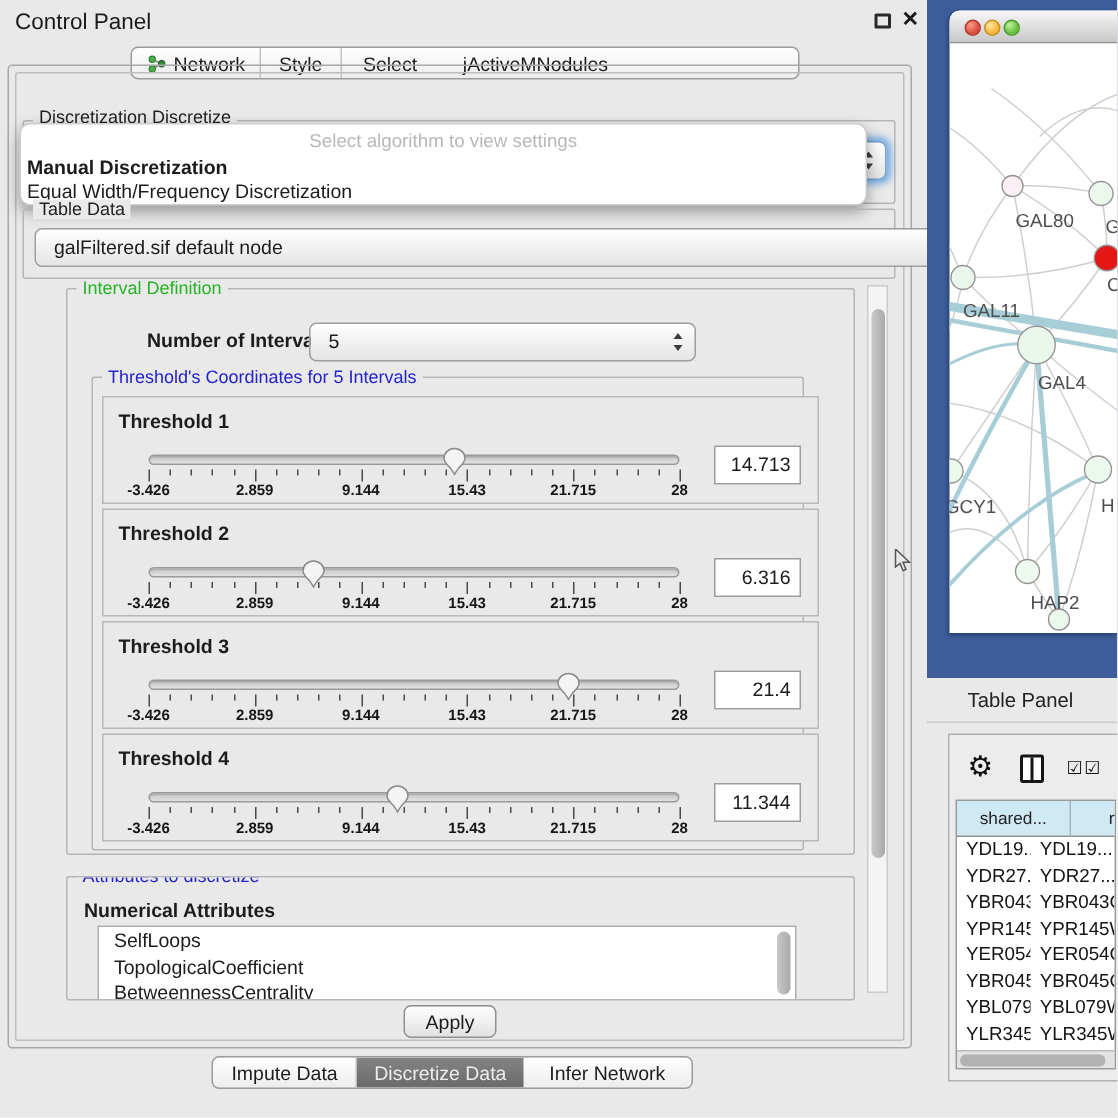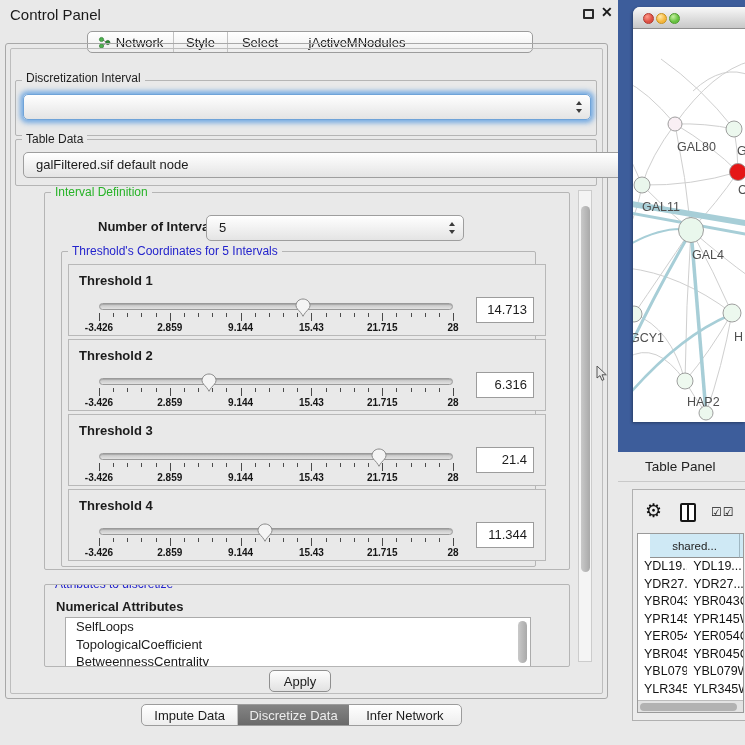--- a/index.html
+++ b/index.html
@@ -120,29 +120,34 @@
       </div>
     <div class="seg" style="width:130px;">
       <span>jActiveMNodules</span>
       </div>
   </div>
 
   <div class="abs panel-outer"></div>
   <div class="abs panel-inner"></div>
 
   <div class="group" style="left:15px;top:80px;width:582px;height:56px;">
-    <span class="group-title t-black" style="top:-9px;">Discretization Interval</span>
+    <span class="group-title t-black" style="top:-9px;">Discretization Discretize</span>
     <div class="combo focused" style="left:7px;top:13px;width:568px;height:26px;">
       <span class="spinner">
           <i class="up"></i>
           <i class="dn"></i>
         </span>
     </div>
   </div>
 
+  <div class="abs popup">
+    <div class="hint">Select algorithm to view settings</div>
+    <div class="opt b" style="top:21px;">Manual Discretization</div>
+    <div class="opt" style="top:37px;">Equal Width/Frequency Discretization</div>
+  </div>
 
   <div class="group" style="left:15px;top:139px;width:582px;height:47px;">
     <span class="group-title t-black">Table Data</span>
     <div class="combo" style="left:7px;top:12px;width:615px;height:26px;">
       <span class="combo-text">galFiltered.sif default node</span>
       <span class="spinner">
           <i class="up"></i>
           <i class="dn"></i>
         </span>
     </div>
@@ -426,21 +431,21 @@
   <div class="abs tp-divider"></div>
 
   <div class="abs tp-box">
     <span class="gear">⚙</span>
     <span class="cols-icon"></span>
     <span class="checks">☑☑</span>
   </div>
 
   <div class="abs dtable">
     <div class="thead">
-      <div class="th" style="width:90px;margin-left:12px;">shared...</div>
+      <div class="th" style="width:76px;">shared...</div>
       <div class="th" style="width:80px;">name</div>
     </div>
     <div class="tbody" id="table-rows">
         <div class="trow">
           <div class="td" style="width: 70px;">YDL19...</div>
           <div class="td" style="width: 80px;">YDL19...</div>
         </div>
         <div class="trow">
           <div class="td" style="width: 70px;">YDR27...</div>
           <div class="td" style="width: 80px;">YDR27...</div>

